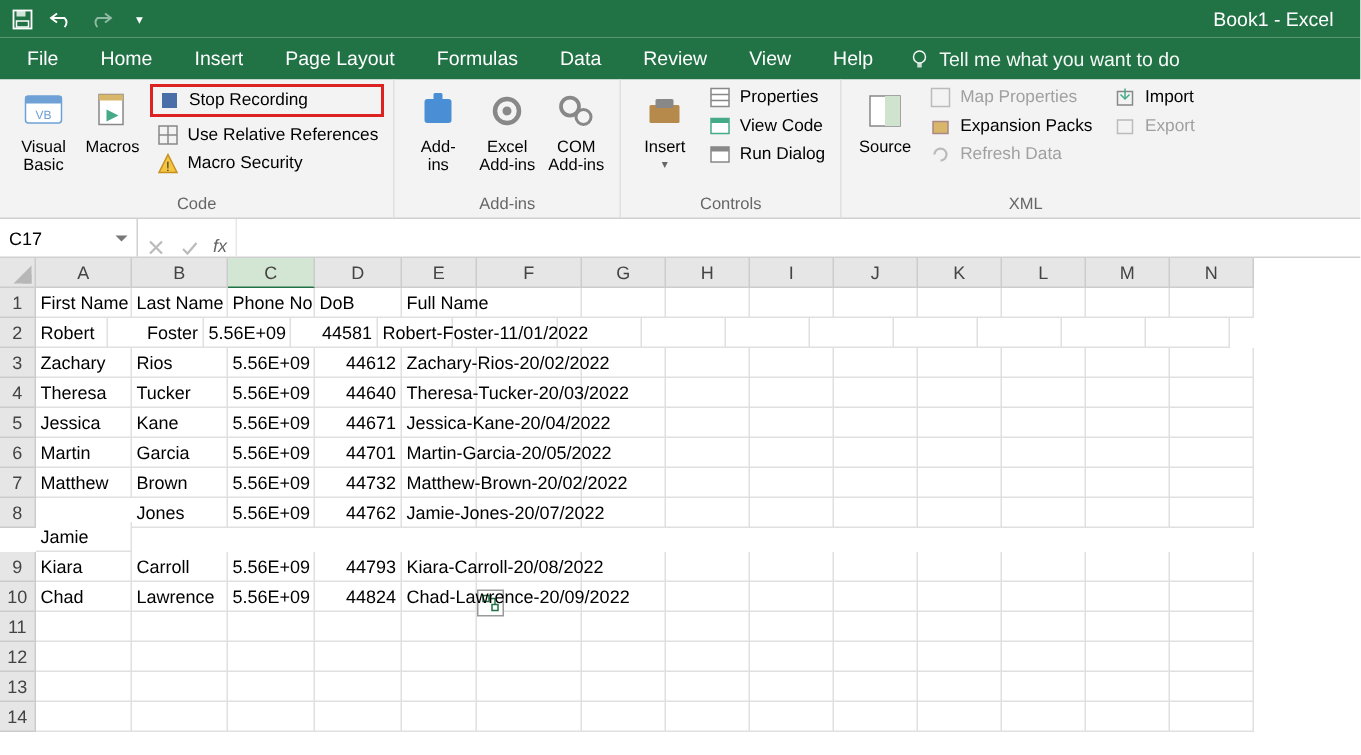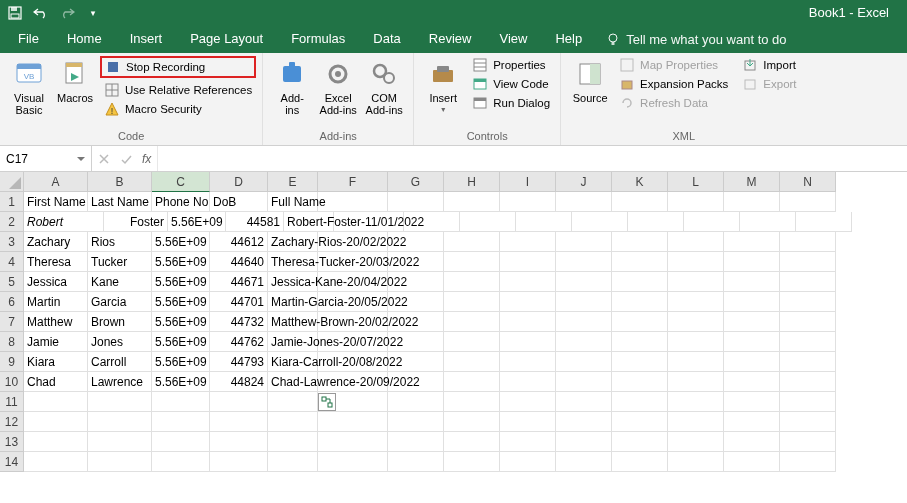--- a/index.html
+++ b/index.html
@@ -28,21 +28,21 @@
   .stack-btns { display: flex; flex-direction: column; gap: 1px; padding-left: 2px; }
   .small-btn { display: flex; align-items: center; gap: 5px; font-size: 11.5px; padding: 1px 4px; white-space: nowrap; }
   .small-btn.dim { color: #a0a0a0; }
   .small-btn .ic { width: 16px; height: 16px; display: flex; align-items: center; justify-content: center; }
   .highlight-box { border: 2px solid #d22; padding: 1px 6px 1px 3px; margin-bottom: 2px; }
 
   
   .fbar { height: 26px; border-bottom: 1px solid #d0d0d0; display: flex; align-items: stretch; background: #fff; }
   .namebox { width: 92px; border-right: 1px solid #d0d0d0; display: flex; align-items: center; padding: 0 6px; font-size: 12px; position: relative; }
   .namebox::after { content:''; position:absolute; right:6px; top:50%; margin-top:-2px; border:4px solid transparent; border-top-color:#777; }
-  .fx-group { display: flex; align-items: center; padding: 0 6px; gap: 10px; color: #9a9a9a; border-right: 1px solid #e8e8e8; }
+  .fx-group { display: flex; align-items: flex-end; padding: 0 6px; gap: 10px; color: #9a9a9a; border-right: 1px solid #e8e8e8; }
   .fx-label { font-style: italic; font-size: 12px; color: #666; }
   .formula-input { flex: 1; padding: 0 6px; display: flex; align-items: center; }
   .corner { width: 24px; height: 20px; background: #e6e6e6; border-right: 1px solid #ccc; border-bottom: 1px solid #ccc; position: relative; }
   .corner::after { content:''; position:absolute; right:2px; bottom:2px; border:6px solid transparent; border-bottom-color:#b7b7b7; border-right-color:#b7b7b7; }
   .col-headers { display: flex; }
   .col-h { height: 20px; background: #e6e6e6; border-right: 1px solid #ccc; border-bottom: 1px solid #ccc; text-align: center; font-size: 12px; color: #444; line-height: 20px; }
   .col-h.sel { background: #d3e5d3; border-bottom-color: #217346; }
   .row { display: flex; }
   .row-h { width: 24px; height: 20px; background: #e6e6e6; border-right: 1px solid #ccc; border-bottom: 1px solid #ccc; text-align: center; font-size: 12px; color: #444; line-height: 20px; }
   .cell { height: 20px; border-right: 1px solid #e0e0e0; border-bottom: 1px solid #e0e0e0; font-size: 12px; padding: 0 3px; line-height: 20px; overflow: visible; white-space: nowrap; background: #fff; }
@@ -357,21 +357,21 @@
         <div class="cell" style="width: 56px;"></div>
         <div class="cell" style="width: 56px;"></div>
         <div class="cell" style="width: 56px;"></div>
         <div class="cell" style="width: 56px;"></div>
         <div class="cell" style="width: 56px;"></div>
         <div class="cell" style="width: 56px;"></div>
         <div class="cell" style="width: 56px;"></div>
       </div>
       <div class="row">
         <div class="row-h">2</div>
-        <div class="cell" style="width: 80px; font-style: italic;">Robert</div>
+        <div class="cell" style="width: 48px;">Robert</div>
         <div class="cell" style="width: 64px; text-align: right;">Foster</div>
         <div class="cell num" style="width: 58px;">5.56E+09</div>
         <div class="cell num" style="width: 58px;">44581</div>
         <div class="cell spill" style="width: 50px;">Robert-Foster-11/01/2022</div>
         <div class="cell" style="width: 70px;"></div>
         <div class="cell" style="width: 56px;"></div>
         <div class="cell" style="width: 56px;"></div>
         <div class="cell" style="width: 56px;"></div>
         <div class="cell" style="width: 56px;"></div>
         <div class="cell" style="width: 56px;"></div>
@@ -459,21 +459,21 @@
         <div class="cell" style="width: 56px;"></div>
         <div class="cell" style="width: 56px;"></div>
         <div class="cell" style="width: 56px;"></div>
         <div class="cell" style="width: 56px;"></div>
         <div class="cell" style="width: 56px;"></div>
         <div class="cell" style="width: 56px;"></div>
         <div class="cell" style="width: 56px;"></div>
       </div>
       <div class="row">
         <div class="row-h">8</div>
-        <div class="cell" style="width: 64px;">Jamie</div>
+        <div class="cell" style="width: 64px; margin-top: 16px;">Jamie</div>
         <div class="cell" style="width: 64px;">Jones</div>
         <div class="cell num" style="width: 58px;">5.56E+09</div>
         <div class="cell num" style="width: 58px;">44762</div>
         <div class="cell spill" style="width: 50px;">Jamie-Jones-20/07/2022</div>
         <div class="cell" style="width: 70px;"></div>
         <div class="cell" style="width: 56px;"></div>
         <div class="cell" style="width: 56px;"></div>
         <div class="cell" style="width: 56px;"></div>
         <div class="cell" style="width: 56px;"></div>
         <div class="cell" style="width: 56px;"></div>

